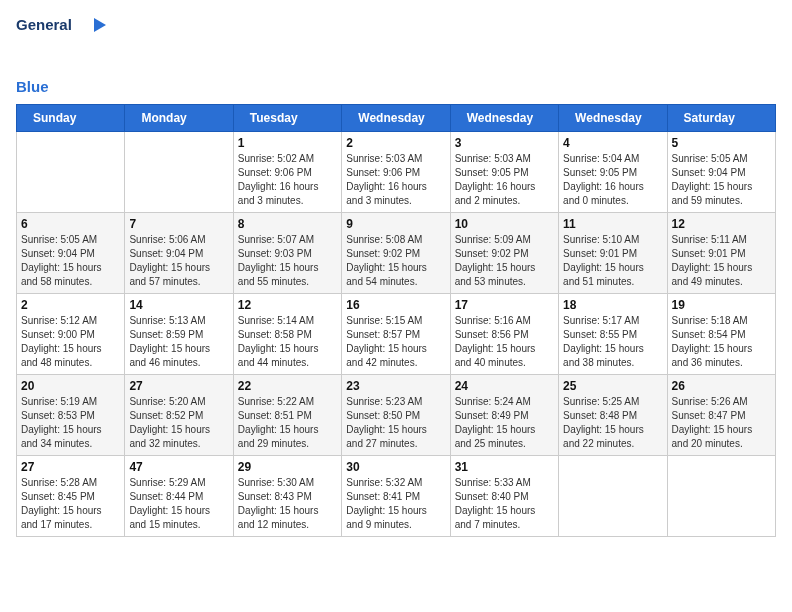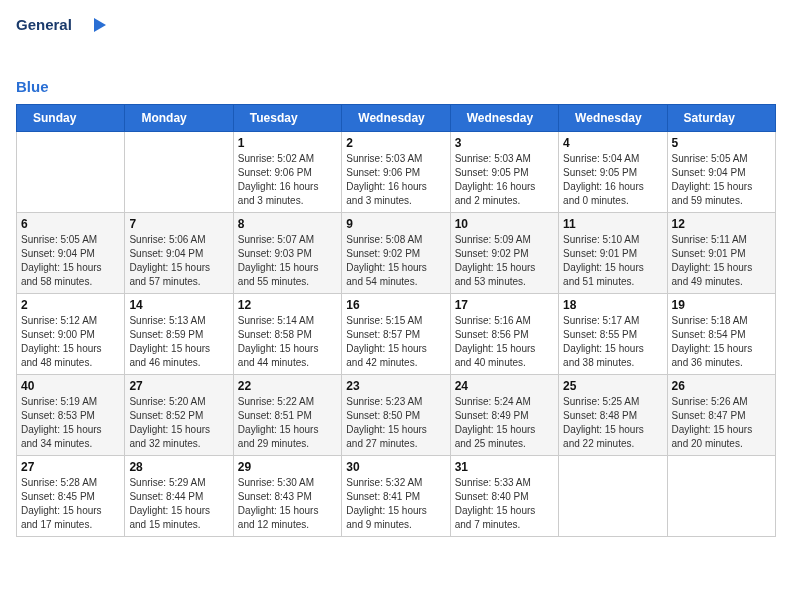--- a/index.html
+++ b/index.html
@@ -188,21 +188,21 @@
           <span class="day-number">18</span>
           <div class="day-info">Sunrise: 5:17 AM<br>Sunset: 8:55 PM<br>Daylight: 15 hours and 38 minutes.</div>
         </td>
         <td>
           <span class="day-number">19</span>
           <div class="day-info">Sunrise: 5:18 AM<br>Sunset: 8:54 PM<br>Daylight: 15 hours and 36 minutes.</div>
         </td>
       </tr>
       <tr>
         <td>
-          <span class="day-number">40</span>
+          <span class="day-number">20</span>
           <div class="day-info">Sunrise: 5:19 AM<br>Sunset: 8:53 PM<br>Daylight: 15 hours and 34 minutes.</div>
         </td>
         <td>
           <span class="day-number">27</span>
           <div class="day-info">Sunrise: 5:20 AM<br>Sunset: 8:52 PM<br>Daylight: 15 hours and 32 minutes.</div>
         </td>
         <td>
           <span class="day-number">22</span>
           <div class="day-info">Sunrise: 5:22 AM<br>Sunset: 8:51 PM<br>Daylight: 15 hours and 29 minutes.</div>
         </td>
@@ -222,21 +222,21 @@
           <span class="day-number">26</span>
           <div class="day-info">Sunrise: 5:26 AM<br>Sunset: 8:47 PM<br>Daylight: 15 hours and 20 minutes.</div>
         </td>
       </tr>
       <tr>
         <td>
           <span class="day-number">27</span>
           <div class="day-info">Sunrise: 5:28 AM<br>Sunset: 8:45 PM<br>Daylight: 15 hours and 17 minutes.</div>
         </td>
         <td>
-          <span class="day-number">28</span>
+          <span class="day-number">47</span>
           <div class="day-info">Sunrise: 5:29 AM<br>Sunset: 8:44 PM<br>Daylight: 15 hours and 15 minutes.</div>
         </td>
         <td>
           <span class="day-number">29</span>
           <div class="day-info">Sunrise: 5:30 AM<br>Sunset: 8:43 PM<br>Daylight: 15 hours and 12 minutes.</div>
         </td>
         <td>
           <span class="day-number">30</span>
           <div class="day-info">Sunrise: 5:32 AM<br>Sunset: 8:41 PM<br>Daylight: 15 hours and 9 minutes.</div>
         </td>

